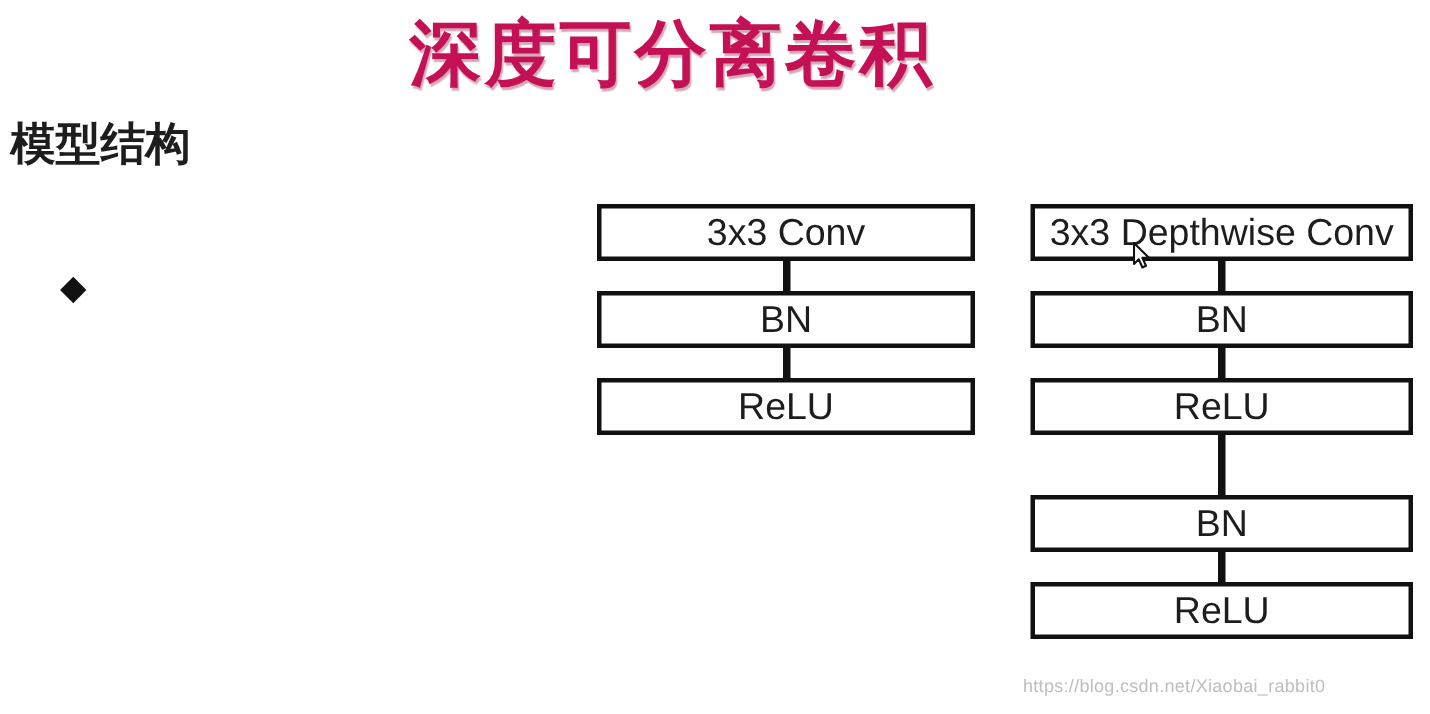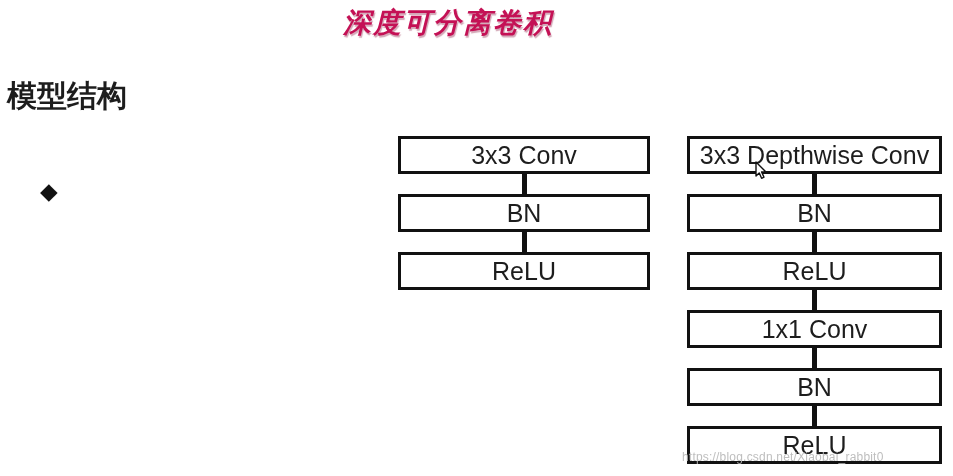--- a/index.html
+++ b/index.html
@@ -15,25 +15,24 @@
     background: #ffffff;
     overflow: hidden;
   }
   .title {
     position: absolute;
     top: 4px;
     left: 0;
     width: 896px;
     margin: 0;
     text-align: center;
-    font-size: 28px;
+    font-size: 48px;
     font-weight: bold;
     letter-spacing: 2px;
     text-shadow: 1px 2px 1px rgba(125, 0, 45, 0.35);
-    font-style: italic;
   }
   .section {
     position: absolute;
     top: 76px;
     left: 7px;
     margin: 0;
     font-size: 30px;
     font-weight: bold;
     color: #1d1d1d;
   }
@@ -117,21 +116,20 @@
       <div class="block" style="border-color: rgb(17, 17, 17);">ReLU</div>
     </div>
 
   <div class="col col-depthwise">
       <div class="block" style="border-color: rgb(17, 17, 17);">3x3 Depthwise Conv</div>
       <div class="connector" style="background: rgb(17, 17, 17);"></div>
       <div class="block" style="border-color: rgb(17, 17, 17);">BN</div>
       <div class="connector" style="background: rgb(17, 17, 17);"></div>
       <div class="block" style="border-color: rgb(17, 17, 17);">ReLU</div>
       <div class="connector" style="background: rgb(17, 17, 17);"></div>
-      <div class="block" style="border-color: rgb(17, 17, 17);">1x1 Conv</div>
       <div class="connector" style="background: rgb(17, 17, 17);"></div>
       <div class="block" style="border-color: rgb(17, 17, 17);">BN</div>
       <div class="connector" style="background: rgb(17, 17, 17);"></div>
       <div class="block" style="border-color: rgb(17, 17, 17);">ReLU</div>
     </div>
 
   <div class="watermark">https://blog.csdn.net/Xiaobai_rabbit0</div>
 
   <svg class="cursor" width="13" height="19" viewBox="0 0 13 19">
     <polygon points="1,1 1,15 4.2,11.9 6.6,17.3 9.0,16.2 6.6,10.9 11,10.9" fill="#ffffff" stroke="#111111" stroke-width="1.4" stroke-linejoin="round"></polygon>

